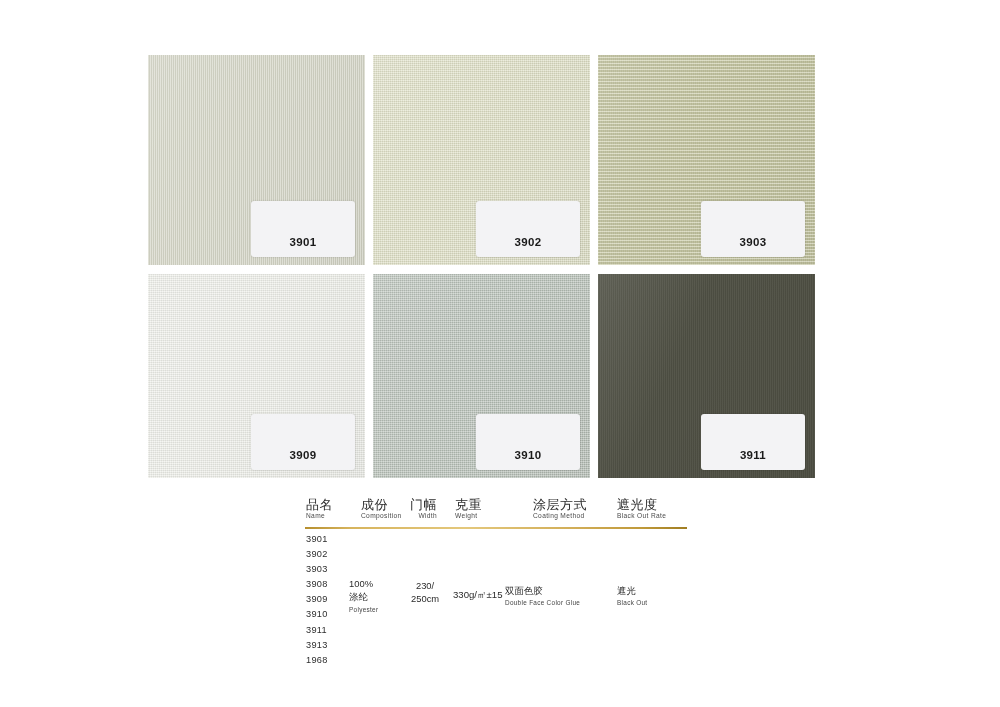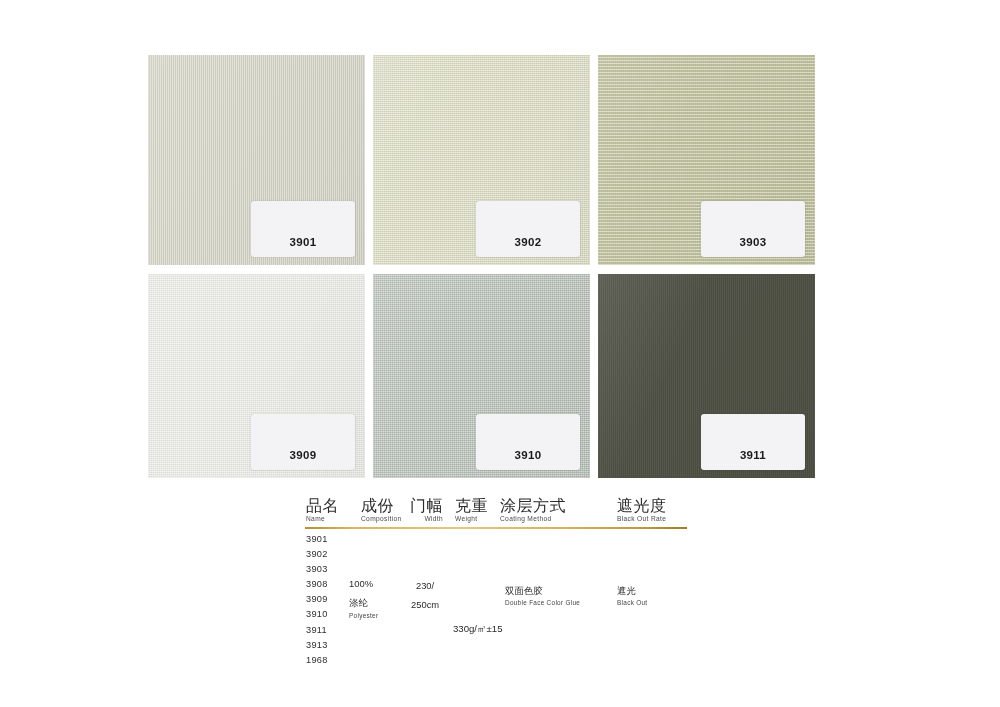--- a/index.html
+++ b/index.html
@@ -142,21 +142,21 @@
     position: relative;
     height: 28px;
   }
   .hcell {
     position: absolute;
     top: 0;
     line-height: 1.05;
   }
   .hcell .cn {
     display: block;
-    font-size: 16px;
+    font-size: 13px;
     color: #2b2b2b;
     font-weight: 400;
     letter-spacing: 0.5px;
     white-space: nowrap;
     font-family: Liberation Serif, serif;
   }
   .hcell .en {
     display: block;
     font-size: 6.6px;
     color: #4a4a4a;
@@ -209,21 +209,21 @@
     display: block;
     font-size: 9.4px;
     color: #2b2b2b;
     white-space: nowrap;
   }
   .vcell .l2 {
     display: block;
     font-size: 9.4px;
     color: #2b2b2b;
     white-space: nowrap;
-    margin-top: 8px;
+    margin-top: 2px;
   }
   .vcell .l3 {
     display: block;
     font-size: 6.4px;
     color: #444;
     letter-spacing: 0.3px;
     white-space: nowrap;
     margin-top: 3px;
   }
   .vcell.single .l1 { font-size: 9.6px; }
@@ -294,21 +294,21 @@
     <div class="hcell" style="left:105px;text-align:right;">
       <span class="cn">门幅</span>
       <span class="en">Width</span>
     </div>
 
     <div class="hcell" style="left:150px;">
       <span class="cn">克重</span>
       <span class="en">Weight</span>
     </div>
 
-    <div class="hcell" style="left:195px;">
+    <div class="hcell" style="left:228px;">
       <span class="cn">涂层方式</span>
       <span class="en">Coating Method</span>
     </div>
 
     <div class="hcell" style="left:312px;">
       <span class="cn">遮光度</span>
       <span class="en">Black Out Rate</span>
     </div>
 
   </div>
@@ -333,21 +333,21 @@
       <span class="l1">100%</span>
       <span class="l2">涤纶</span>
       <span class="l3">Polyester</span>
     </div>
 
     <div class="vcell" style="left:106px; top:48px;text-align:center;">
       <span class="l1">230/</span>
       <span class="l2">250cm</span>
     </div>
 
-    <div class="vcell single" style="left:148px; top:57px;margin-top:34px;">
+    <div class="vcell single" style="left:148px; top:57px;">
       <span class="l1">330g/㎡±15</span>
     </div>
 
     <div class="vcell" style="left:200px; top:53px;">
       <span class="l1">双面色胶</span>
       <span class="l3">Double Face Color Glue</span>
     </div>
 
     <div class="vcell" style="left:312px; top:53px;">
       <span class="l1">遮光</span>

